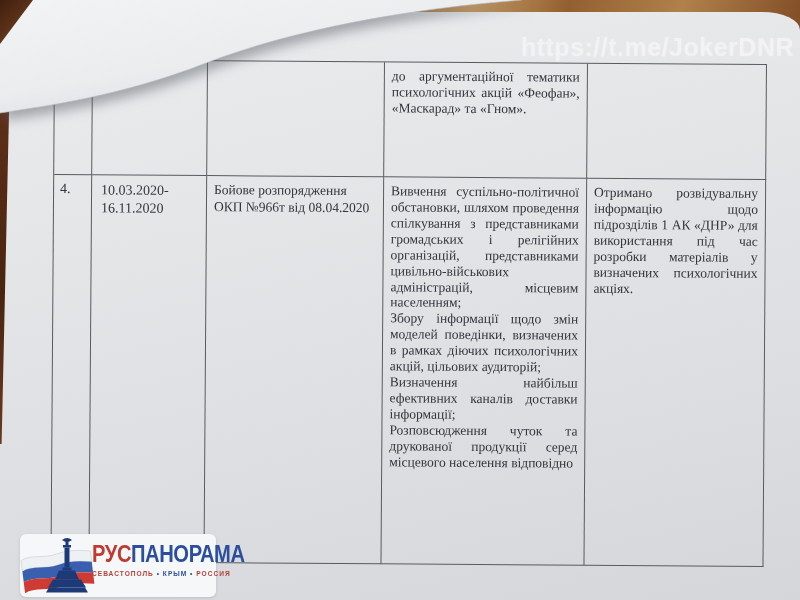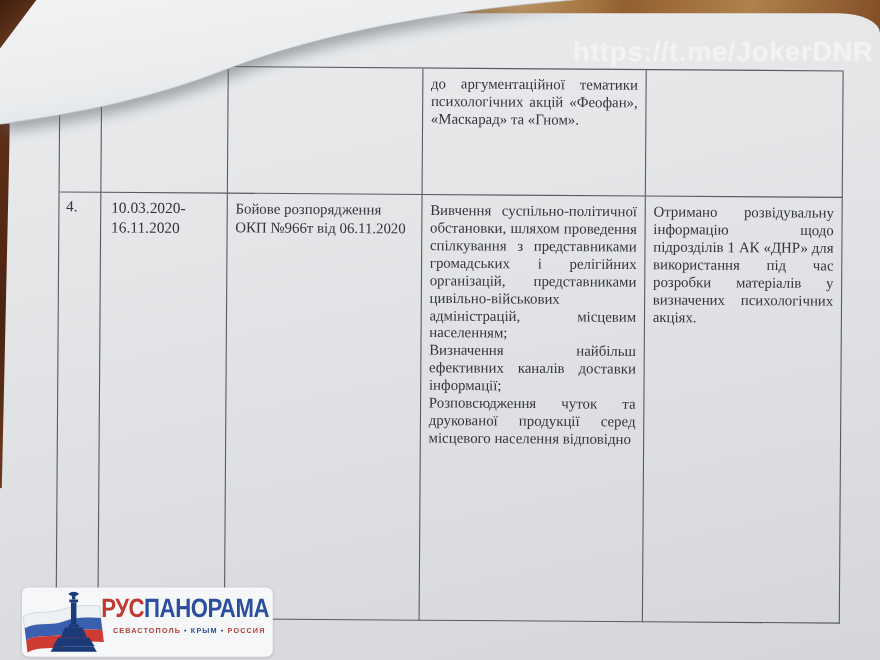--- a/index.html
+++ b/index.html
@@ -61,25 +61,24 @@
     padding:6px 7px;box-sizing:border-box;overflow:hidden;
     font-size:13.5px;line-height:1.18;
   }
   .cell p{margin:0;text-align:justify;}
   .c-num{padding-left:6px;font-size:14px;}
   .c-period{font-size:14px;padding-left:9px;line-height:1.25;}
   .c-order{font-size:13.5px;line-height:1.25;}
 
   
   .logo{
-    position:absolute;left:20px;top:534px;width:228px;height:63px;z-index:6;
+    position:absolute;left:20px;top:534px;width:196px;height:63px;z-index:6;
     background:#f6f7f8;border-radius:6px;
     box-shadow:0 1px 3px rgba(60,60,65,.18);
     font-family:"Liberation Sans","DejaVu Sans",sans-serif;
-    text-align:center;
   }
   .logo-art{position:absolute;left:2px;top:4px;overflow:visible;}
   .logo-text{position:absolute;left:72px;top:8px;width:160px;}
   .logo-title{
     font-weight:700;font-size:24px;line-height:1;white-space:nowrap;
     transform:scaleX(.84);transform-origin:0 50%;letter-spacing:-.5px;
   }
   .logo-title .red{color:#c13a31;}
   .logo-title .blue{color:#2b4f9e;}
   .logo-sub{
@@ -105,24 +104,25 @@
     </div>
     <div class="cell"></div>
 
     <div class="cell c-num">
       <span>4.</span>
     </div>
     <div class="cell c-period">
       <span>10.03.2020-16.11.2020</span>
     </div>
     <div class="cell c-order">
-      <span>Бойове розпорядження ОКП №966т від 06.11.2020</span>
+      <span>Бойове розпорядження ОКП №966т від 08.04.2020</span>
     </div>
     <div class="cell">
       <p>Вивчення суспільно-політичної обстановки, шляхом проведення спілкування з представниками громадських і релігійних організацій, представниками цивільно-військових адміністрацій, місцевим населенням;</p>
+      <p>Збору інформації щодо змін моделей поведінки, визначених в рамках діючих психологічних акцій, цільових аудиторій;</p>
       <p>Визначення найбільш ефективних каналів доставки інформації;</p>
       <p>Розповсюдження чуток та друкованої продукції серед місцевого населення відповідно</p>
     </div>
     <div class="cell">
       <p>Отримано розвідувальну інформацію щодо підрозділів 1 АК «ДНР» для використання під час розробки матеріалів у визначених психологічних акціях.</p>
     </div>
   </div>
 
   <div class="wood-corner"></div>
   <div class="wood-edge"></div>

